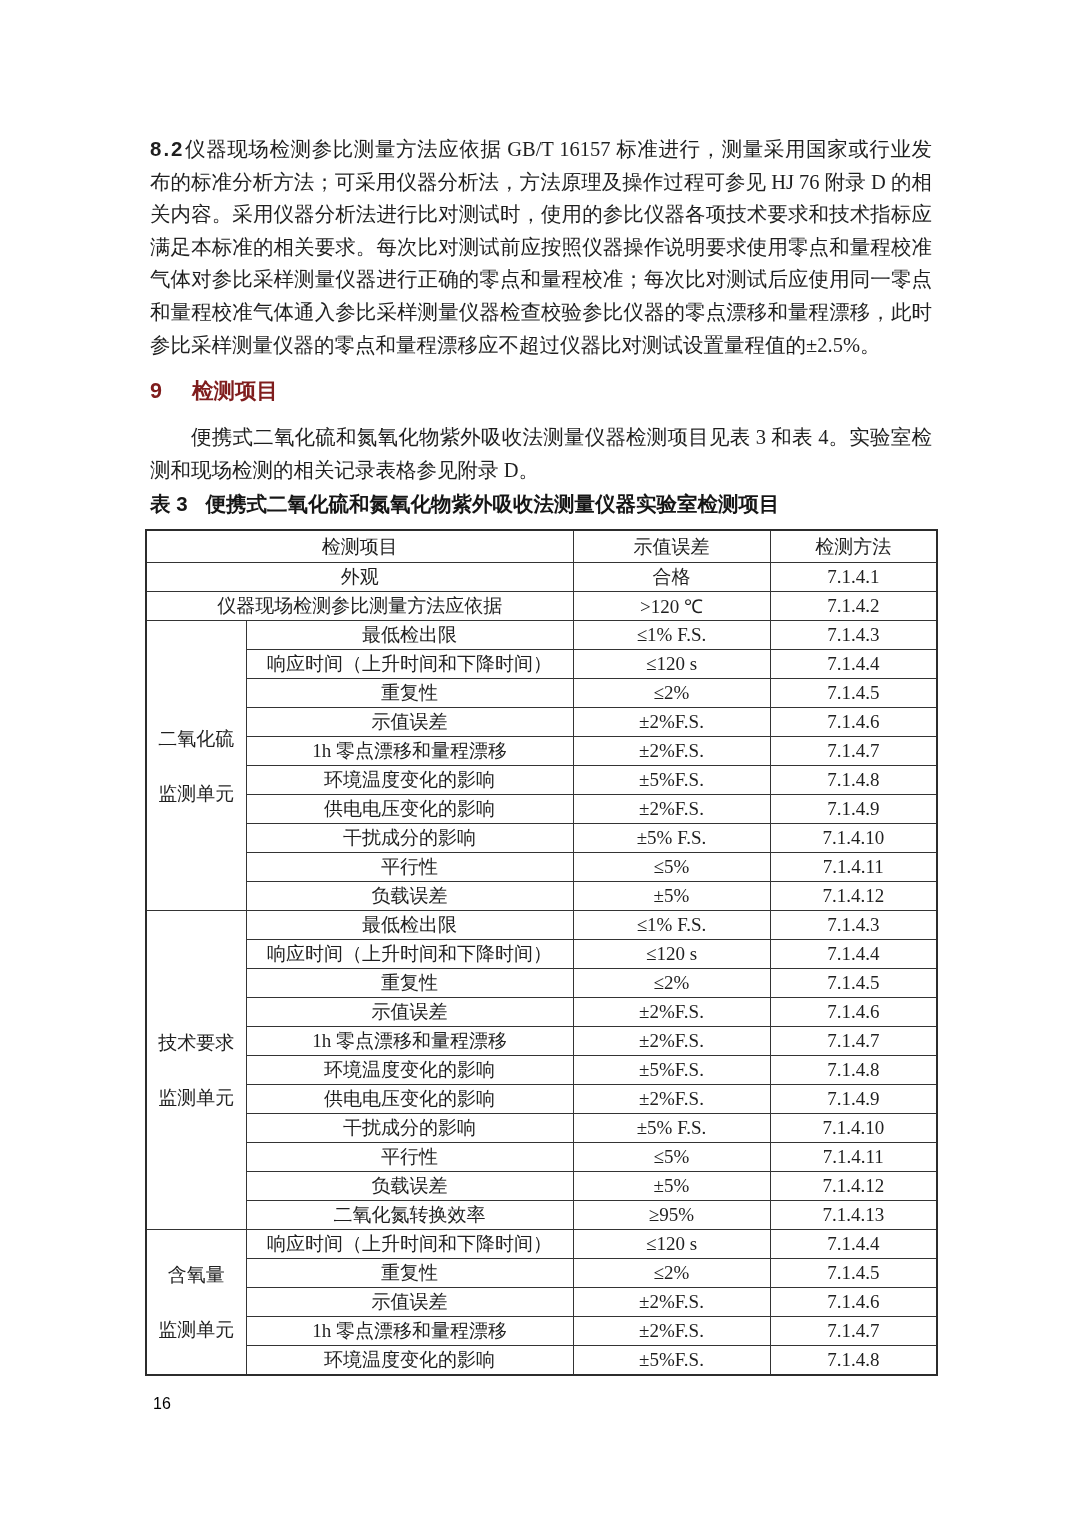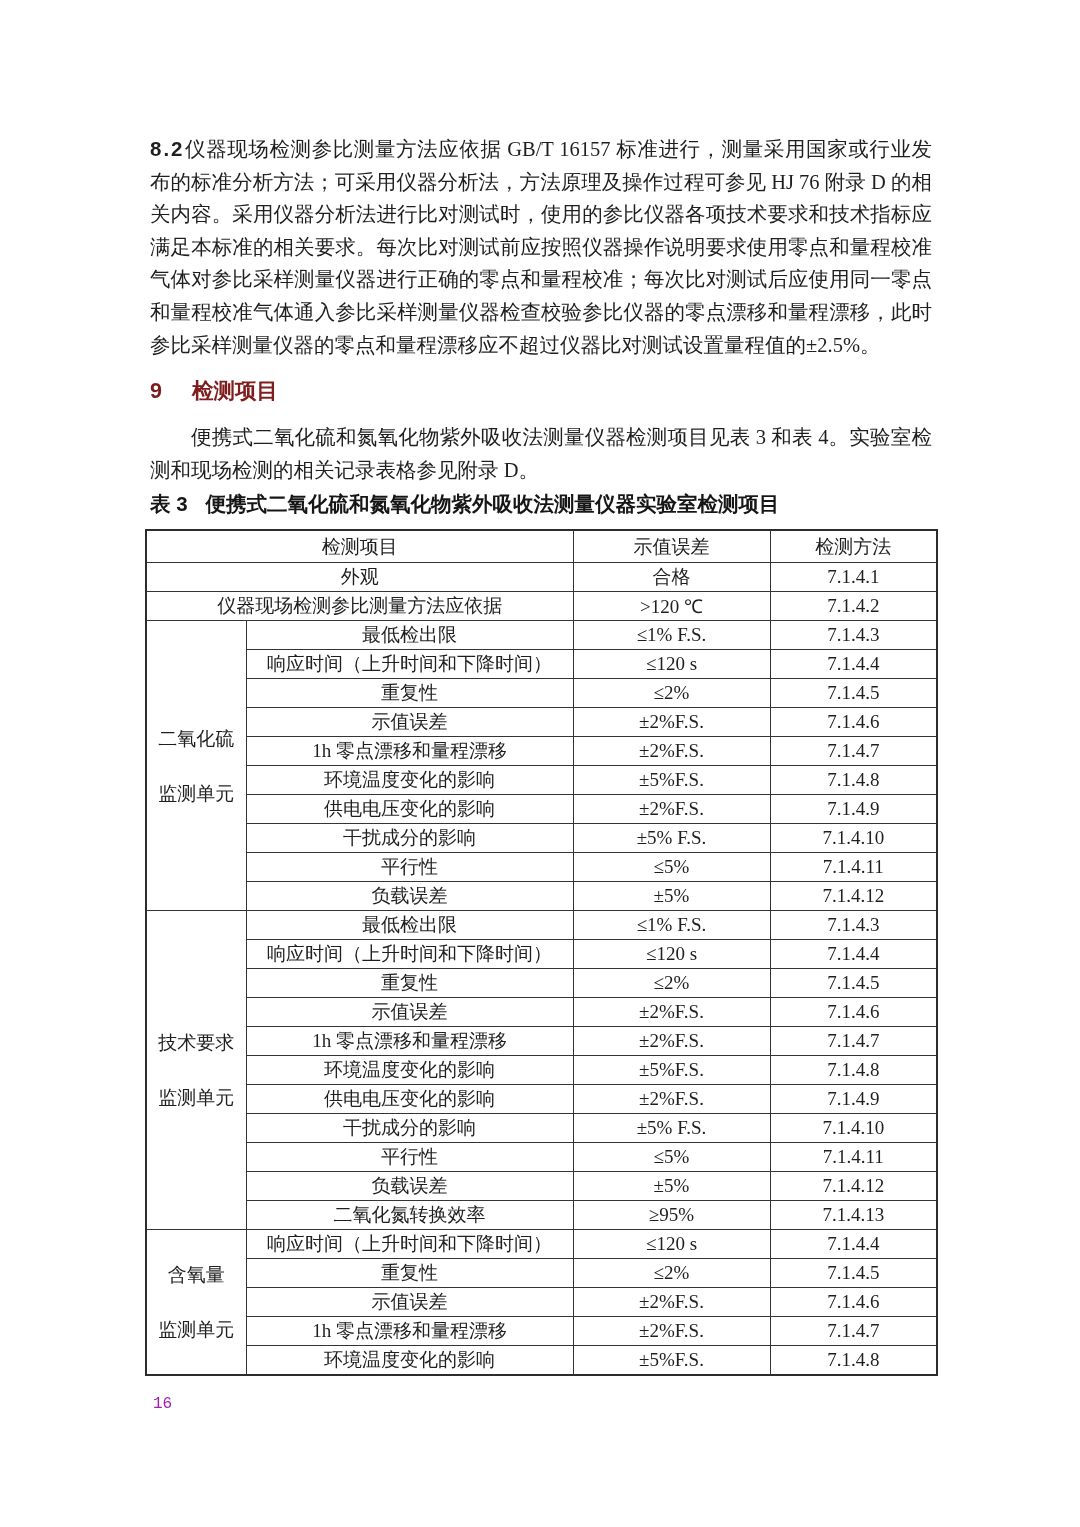--- a/index.html
+++ b/index.html
@@ -53,21 +53,21 @@
     text-align:center;vertical-align:middle;
     font-size:19px;font-weight:normal;color:#1f1f1f;
     overflow:hidden;white-space:nowrap;
   }
   tr.header-row th{height:31px;}
   tr.group-start td{border-top:1px solid #0f172a;}
   td.group-cell div{line-height:55px;}
   
   #pagenum{
     left:153px;top:1395px;
-    font-family:Liberation Mono, monospace;font-size:16px;color:#a21caf;
+    font-family:Liberation Sans, sans-serif;font-size:16px;color:#000000;
   }
 </style>
 </head>
 <body>
 
 <div class="abs" id="clause82">
   <span class="clause-num">8.2</span><span>仪器现场检测参比测量方法应依据 GB/T 16157 标准进行，测量采用国家或行业发布的标准分析方法；可采用仪器分析法，方法原理及操作过程可参见 HJ 76 附录 D 的相关内容。采用仪器分析法进行比对测试时，使用的参比仪器各项技术要求和技术指标应满足本标准的相关要求。每次比对测试前应按照仪器操作说明要求使用零点和量程校准气体对参比采样测量仪器进行正确的零点和量程校准；每次比对测试后应使用同一零点和量程校准气体通入参比采样测量仪器检查校验参比仪器的零点漂移和量程漂移，此时参比采样测量仪器的零点和量程漂移应不超过仪器比对测试设置量程值的±2.5%。</span>
 </div>
 
 <div class="abs" id="sec9">

